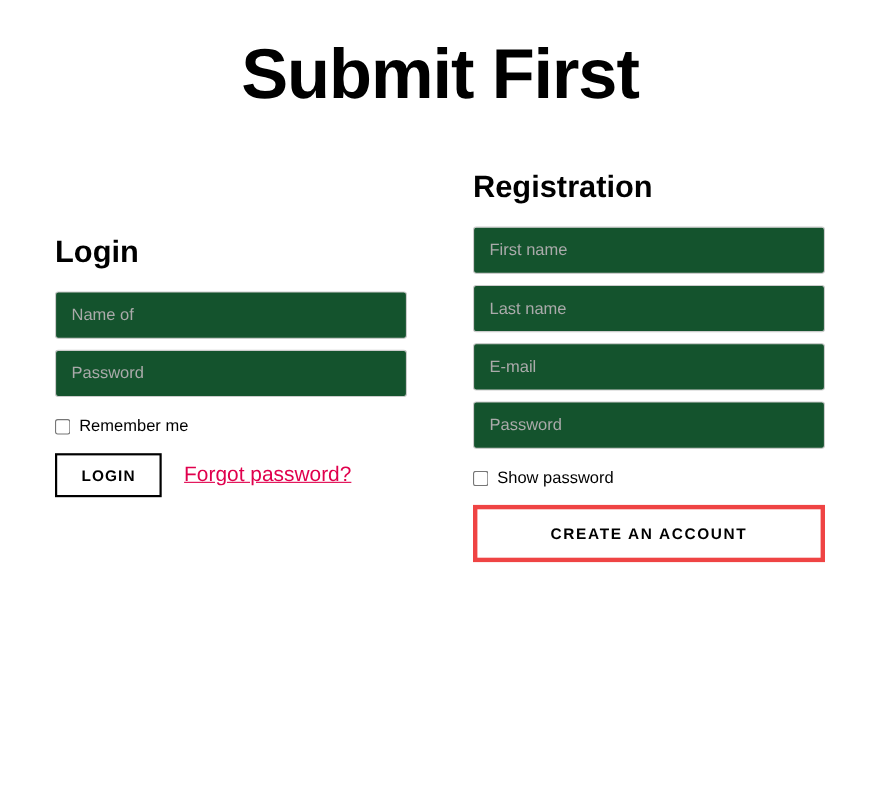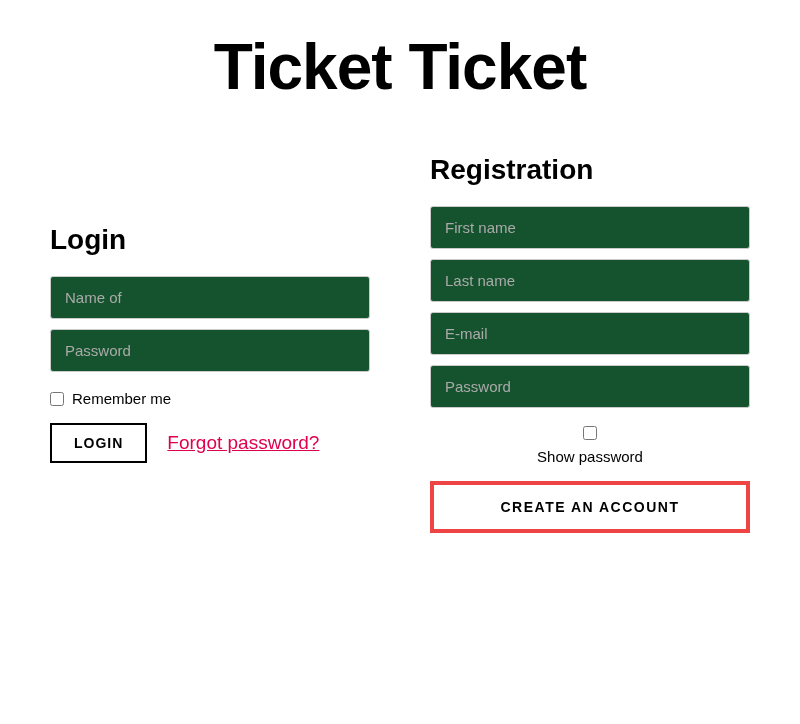--- a/index.html
+++ b/index.html
@@ -115,21 +115,20 @@
       background: none;
       border: none;
       padding: 0;
     }
 
     .show-password-row {
       display: flex;
       align-items: center;
       gap: 8px;
       margin: 8px 0 16px 0;
-      flex-direction: column;
     }
 
     .show-password-row input[type="checkbox"] {
       width: 14px;
       height: 14px;
       margin: 0;
     }
 
     .show-password-label {
       font-size: 15px;
@@ -147,21 +146,21 @@
       cursor: pointer;
       text-transform: uppercase;
       text-align: center;
     }
   </style>
 </head>
 <body>
 
 <div class="page-wrapper">
 
-  <h1 class="page-title">Ticket Ticket</h1>
+  <h1 class="page-title">Submit First</h1>
 
   <div class="columns">
 
     <div class="column column-left">
       <h2 class="section-title">Login</h2>
 
       <input class="form-input" type="text" placeholder="Name of" style="">
 
       <input class="form-input" type="password" placeholder="Password" style="">
 

